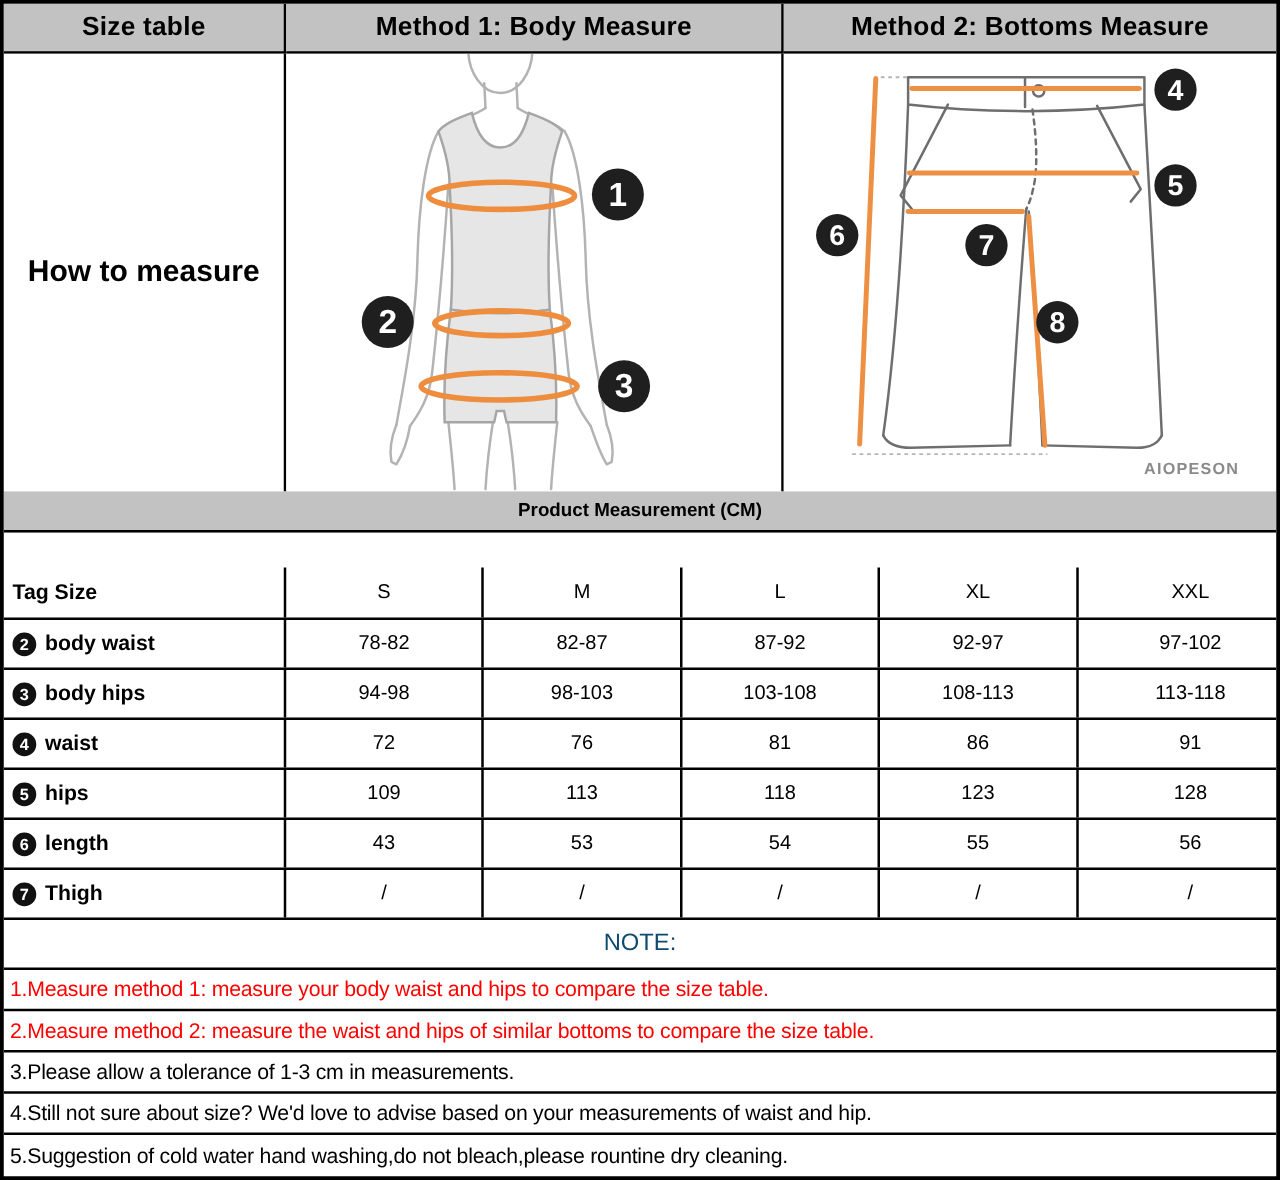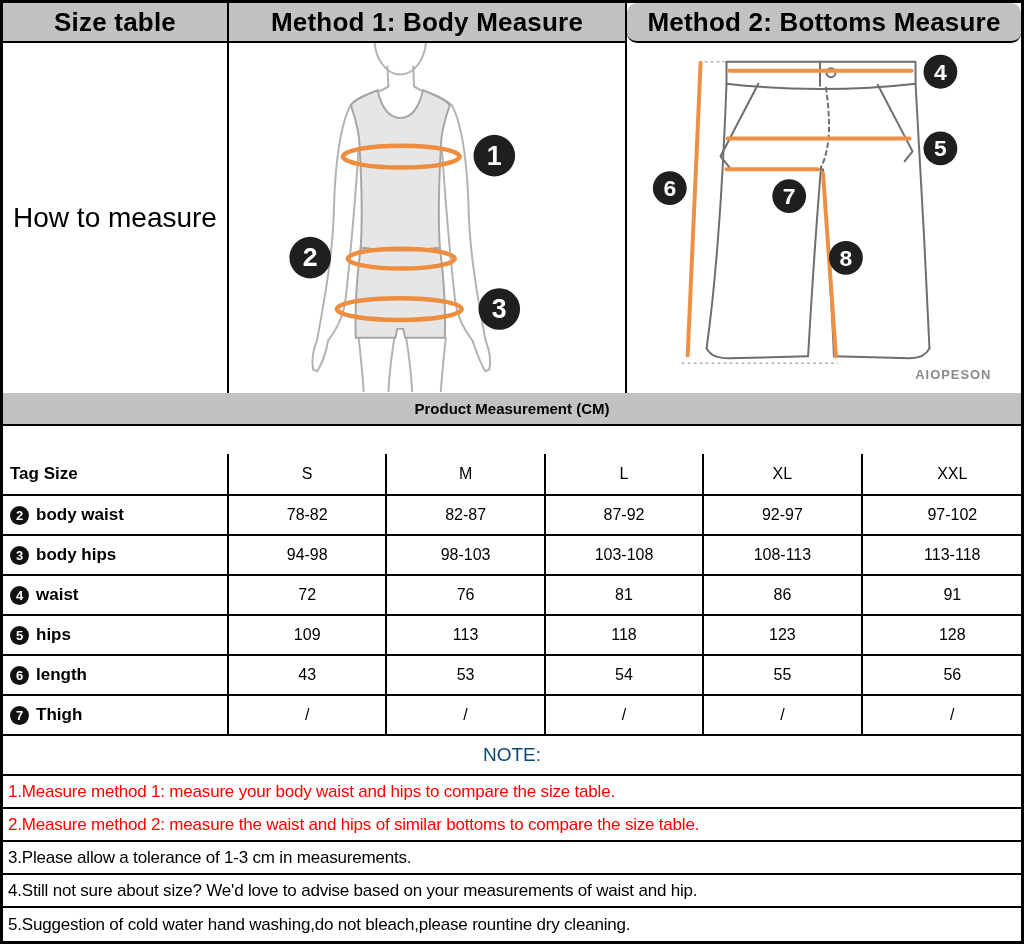--- a/index.html
+++ b/index.html
@@ -13,33 +13,33 @@
     display: flex; flex-direction: column;
     overflow: hidden;
   }
 
   
   .header-row { display: flex; height: 40px; flex: 0 0 auto; }
   .header-cell {
     background: #c2c2c2;
     border-bottom: 2px solid #000;
     display: flex; align-items: center; justify-content: center;
-    font-weight: bold; font-size: 26px;
+    font-weight: bold; font-size: 21px;
     letter-spacing: 0.2px;
   }
   .c1 { width: 226px; border-right: 2px solid #000; }
   .c2 { width: 398px; border-right: 2px solid #000; }
-  .c3 { flex: 1; border-radius: 10px; }
+  .c3 { flex: 1; }
 
   
   .diagram-row { display: flex; height: 350px; flex: 0 0 auto; }
   .diagram-cell { background: #fff; position: relative; overflow: hidden; }
   .how-cell {
     display: flex; align-items: center; justify-content: center;
-    font-weight: normal; font-size: 28px;
+    font-weight: bold; font-size: 24px;
   }
   .diagram-cell svg { display: block; width: 100%; height: 100%; }
 
   
   .product-bar {
     height: 33px; flex: 0 0 auto;
     background: #c2c2c2;
     border-bottom: 2px solid #000;
     display: flex; align-items: center; justify-content: center;
     font-weight: bold; font-size: 15px;

